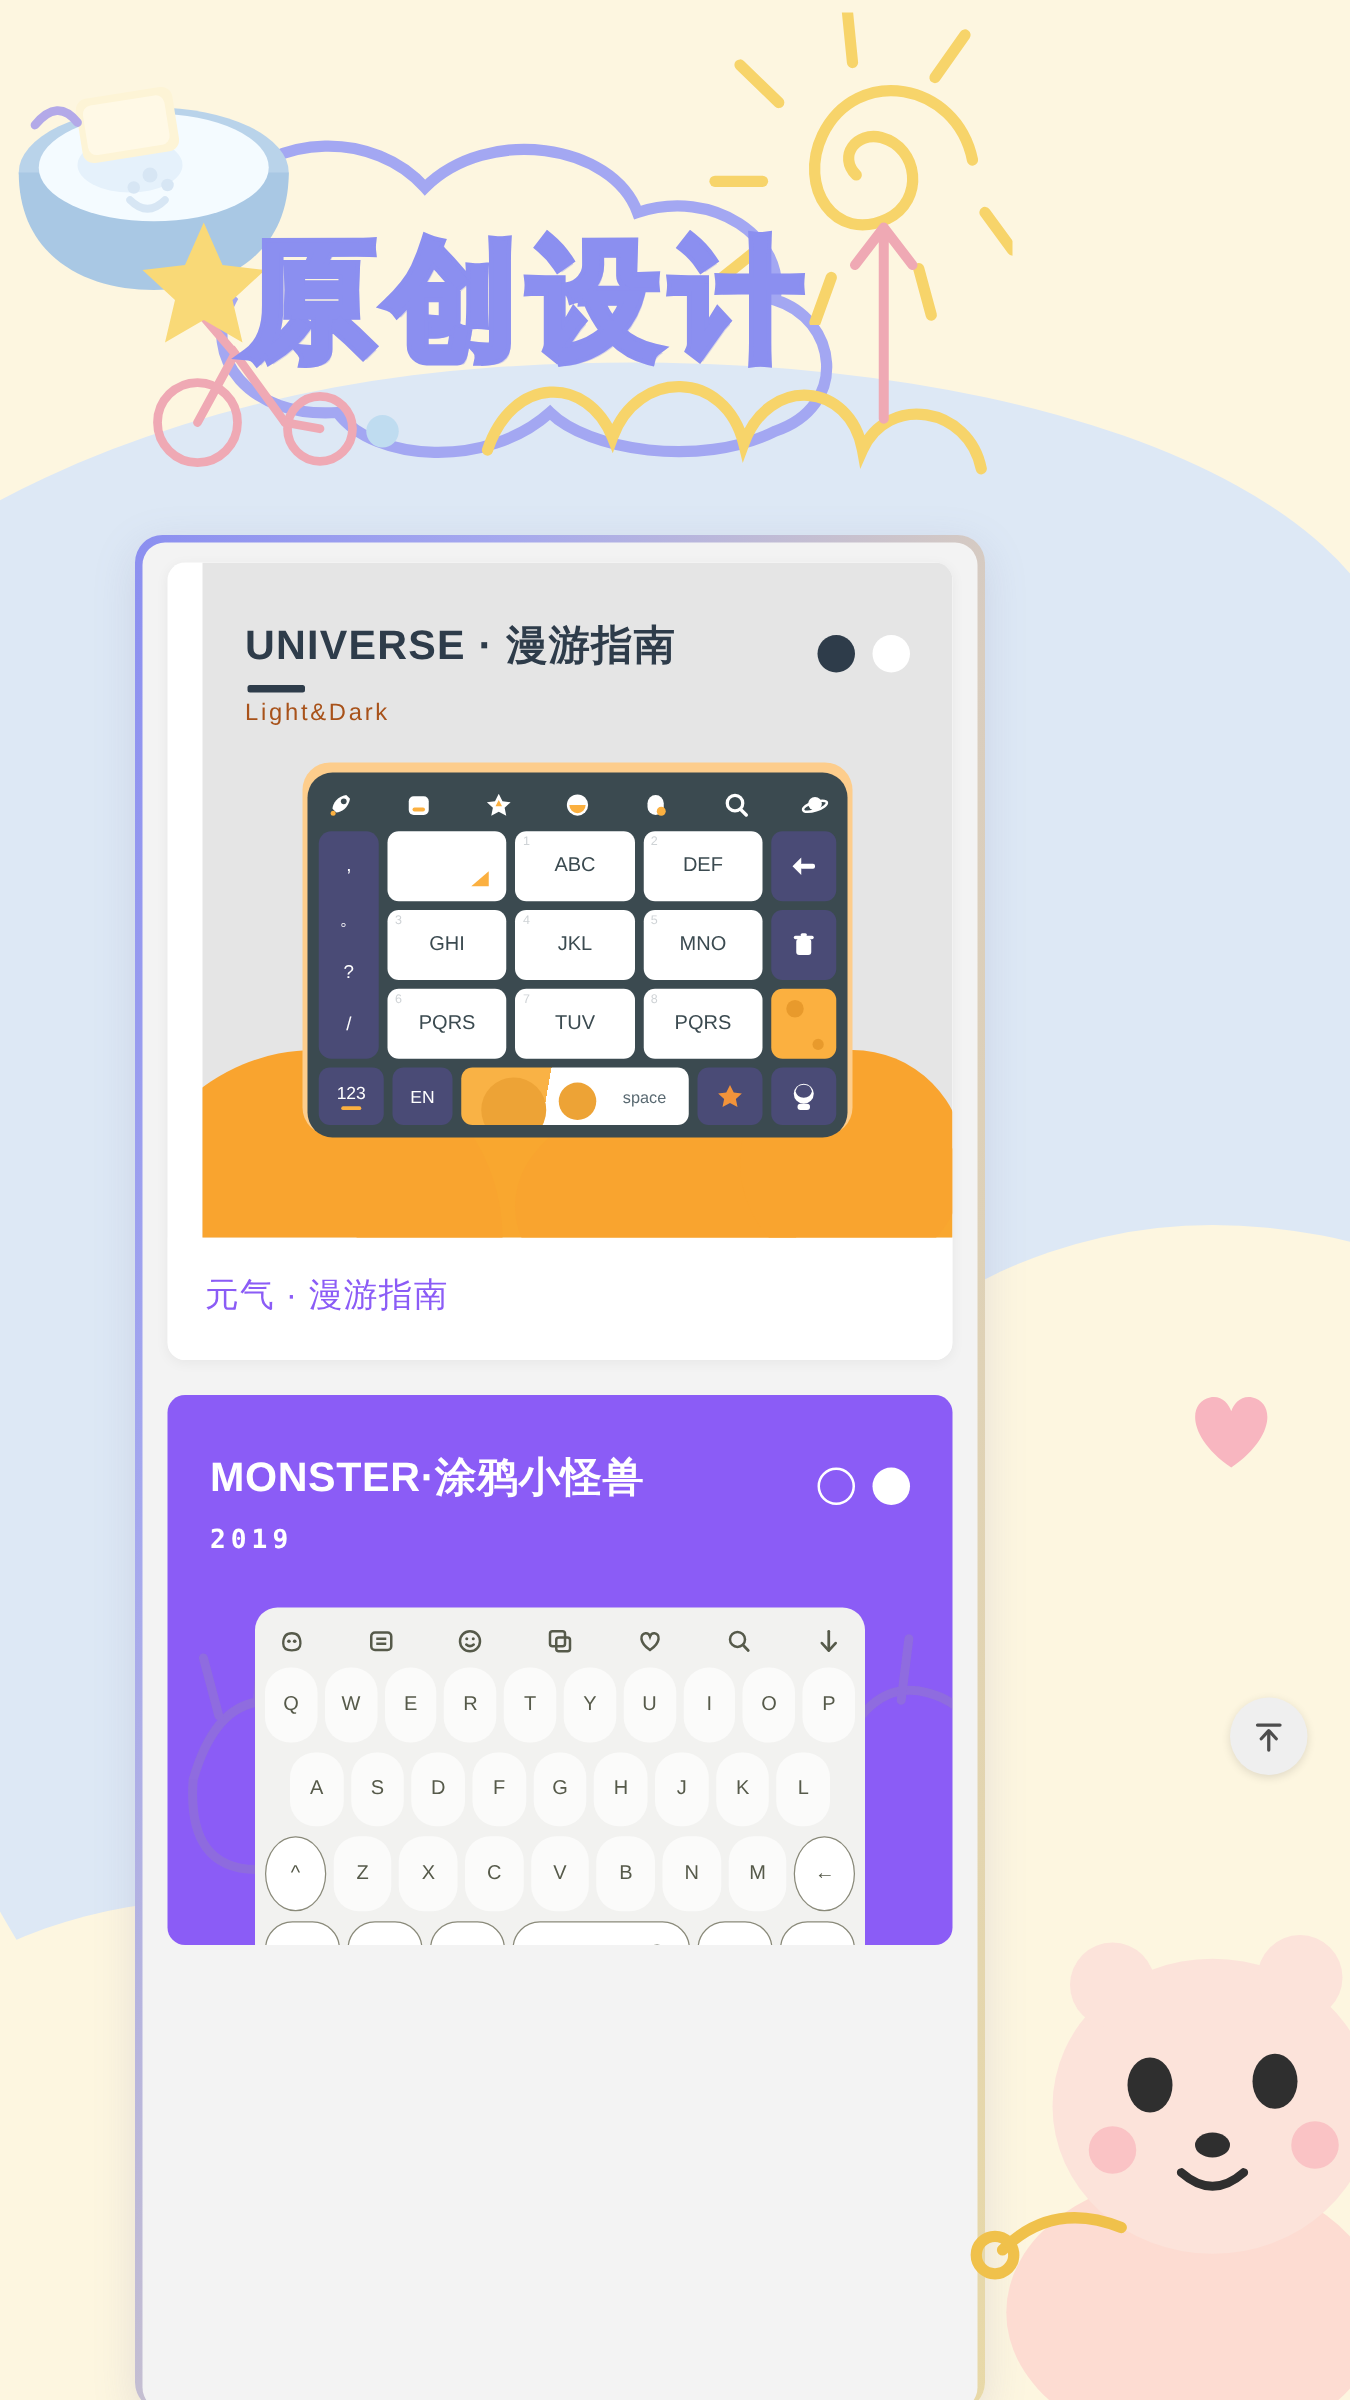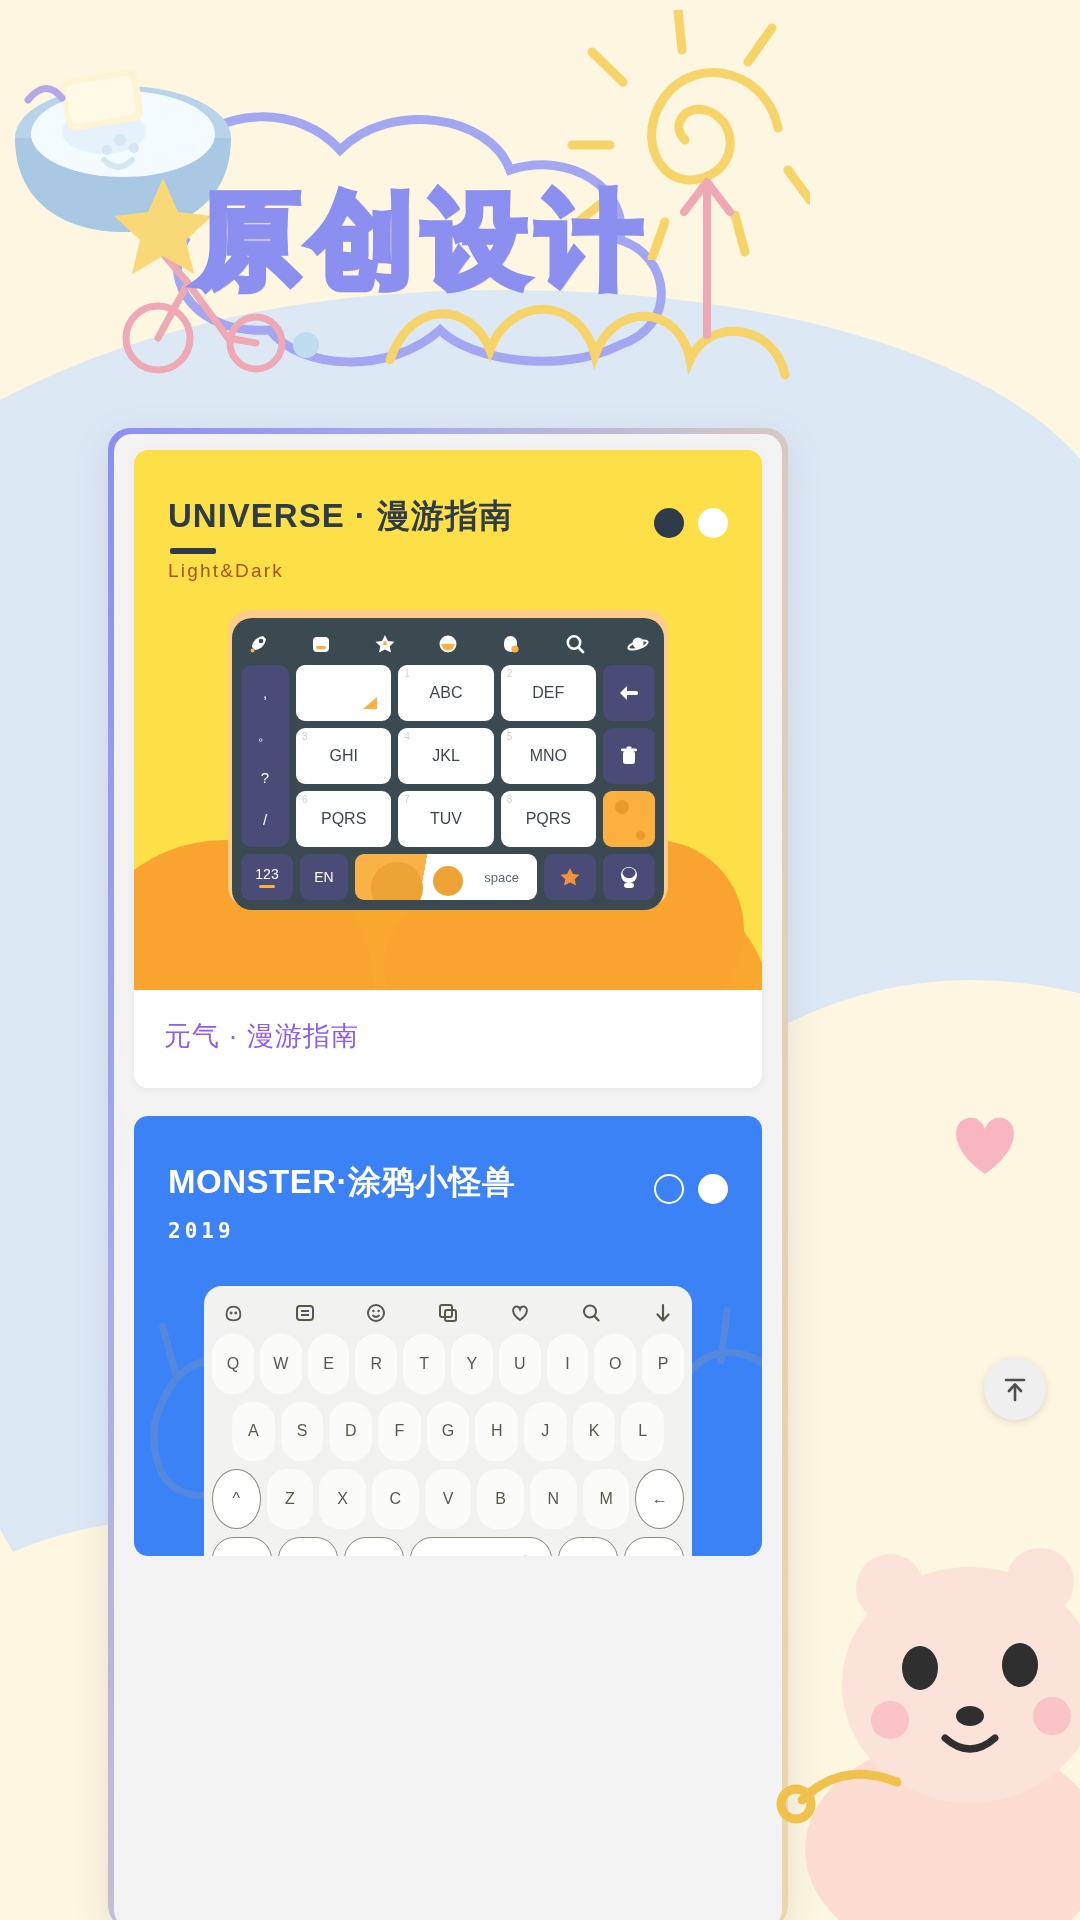--- a/index.html
+++ b/index.html
@@ -69,24 +69,25 @@
     border-radius: 18px;
     overflow: hidden;
     padding: 16px 20px 0 20px;
   }
 
   
   .card { border-radius: 14px; overflow: hidden; background: #fff; }
   .card-universe { box-shadow: 0 2px 10px rgba(0,0,0,.05); }
   .uni-hero {
     position: relative;
-    background: #fde047;
+    background: #e5e5e5;
     height: 540px;
     overflow: hidden;
     padding: 44px 34px 0 34px;
+    margin-left: 28px;
   }
   .planet {
     position: absolute; border-radius: 50%; background: #f9a42f;
   }
   .p1 { width: 300px; height: 300px; left: -60px; bottom: -150px; }
   .p2 { width: 230px; height: 170px; left: 250px; bottom: -60px; }
   .p3 { width: 180px; height: 180px; left: 430px; bottom: -30px; }
   .p-big { width: 520px; height: 380px; left: 120px; bottom: -220px; background:#f9a72f; }
 
   .uni-head { position: relative; z-index: 3; display: flex; justify-content: space-between; align-items: flex-start; }
@@ -154,21 +155,21 @@
   .bk-astro { width: 52px; background:#4a4b76; }
 
   
   .card-foot { background:#fff; padding: 28px 30px 34px 30px; }
   .foot-title { font-size: 27px; color: #8b5cf6; letter-spacing: 1px; }
   .foot-desc { font-size: 22px; color: #b7b7b7; margin-top: 20px; letter-spacing: .5px;}
 
   
   .card-monster {
     margin-top: 28px;
-    background: #3b82f6; border-radius: 14px; overflow: hidden;
+    background: #8b5cf6; border-radius: 14px; overflow: hidden;
     height: 440px; position: relative; padding: 44px 34px 0 34px;
   }
   .mon-head{display:flex;justify-content:space-between;align-items:flex-start;position:relative;z-index:3;}
   .mon-title{font-size:33px;font-weight:bold;color:#fff;letter-spacing:.5px;white-space:nowrap;}
   .mon-year{font-size:21px;color:#fff;font-weight:bold;letter-spacing:4px;margin-top:14px;font-family:"DejaVu Sans Mono",monospace;}
   .mon-bg-doodle{position:absolute;inset:0;z-index:1;opacity:.25;}
 
   .kb-light{
     position:absolute;z-index:4;left:50%;transform:translateX(-50%);
     top:170px;width:488px;height:320px;background:#f2f2f0;border-radius:18px;

